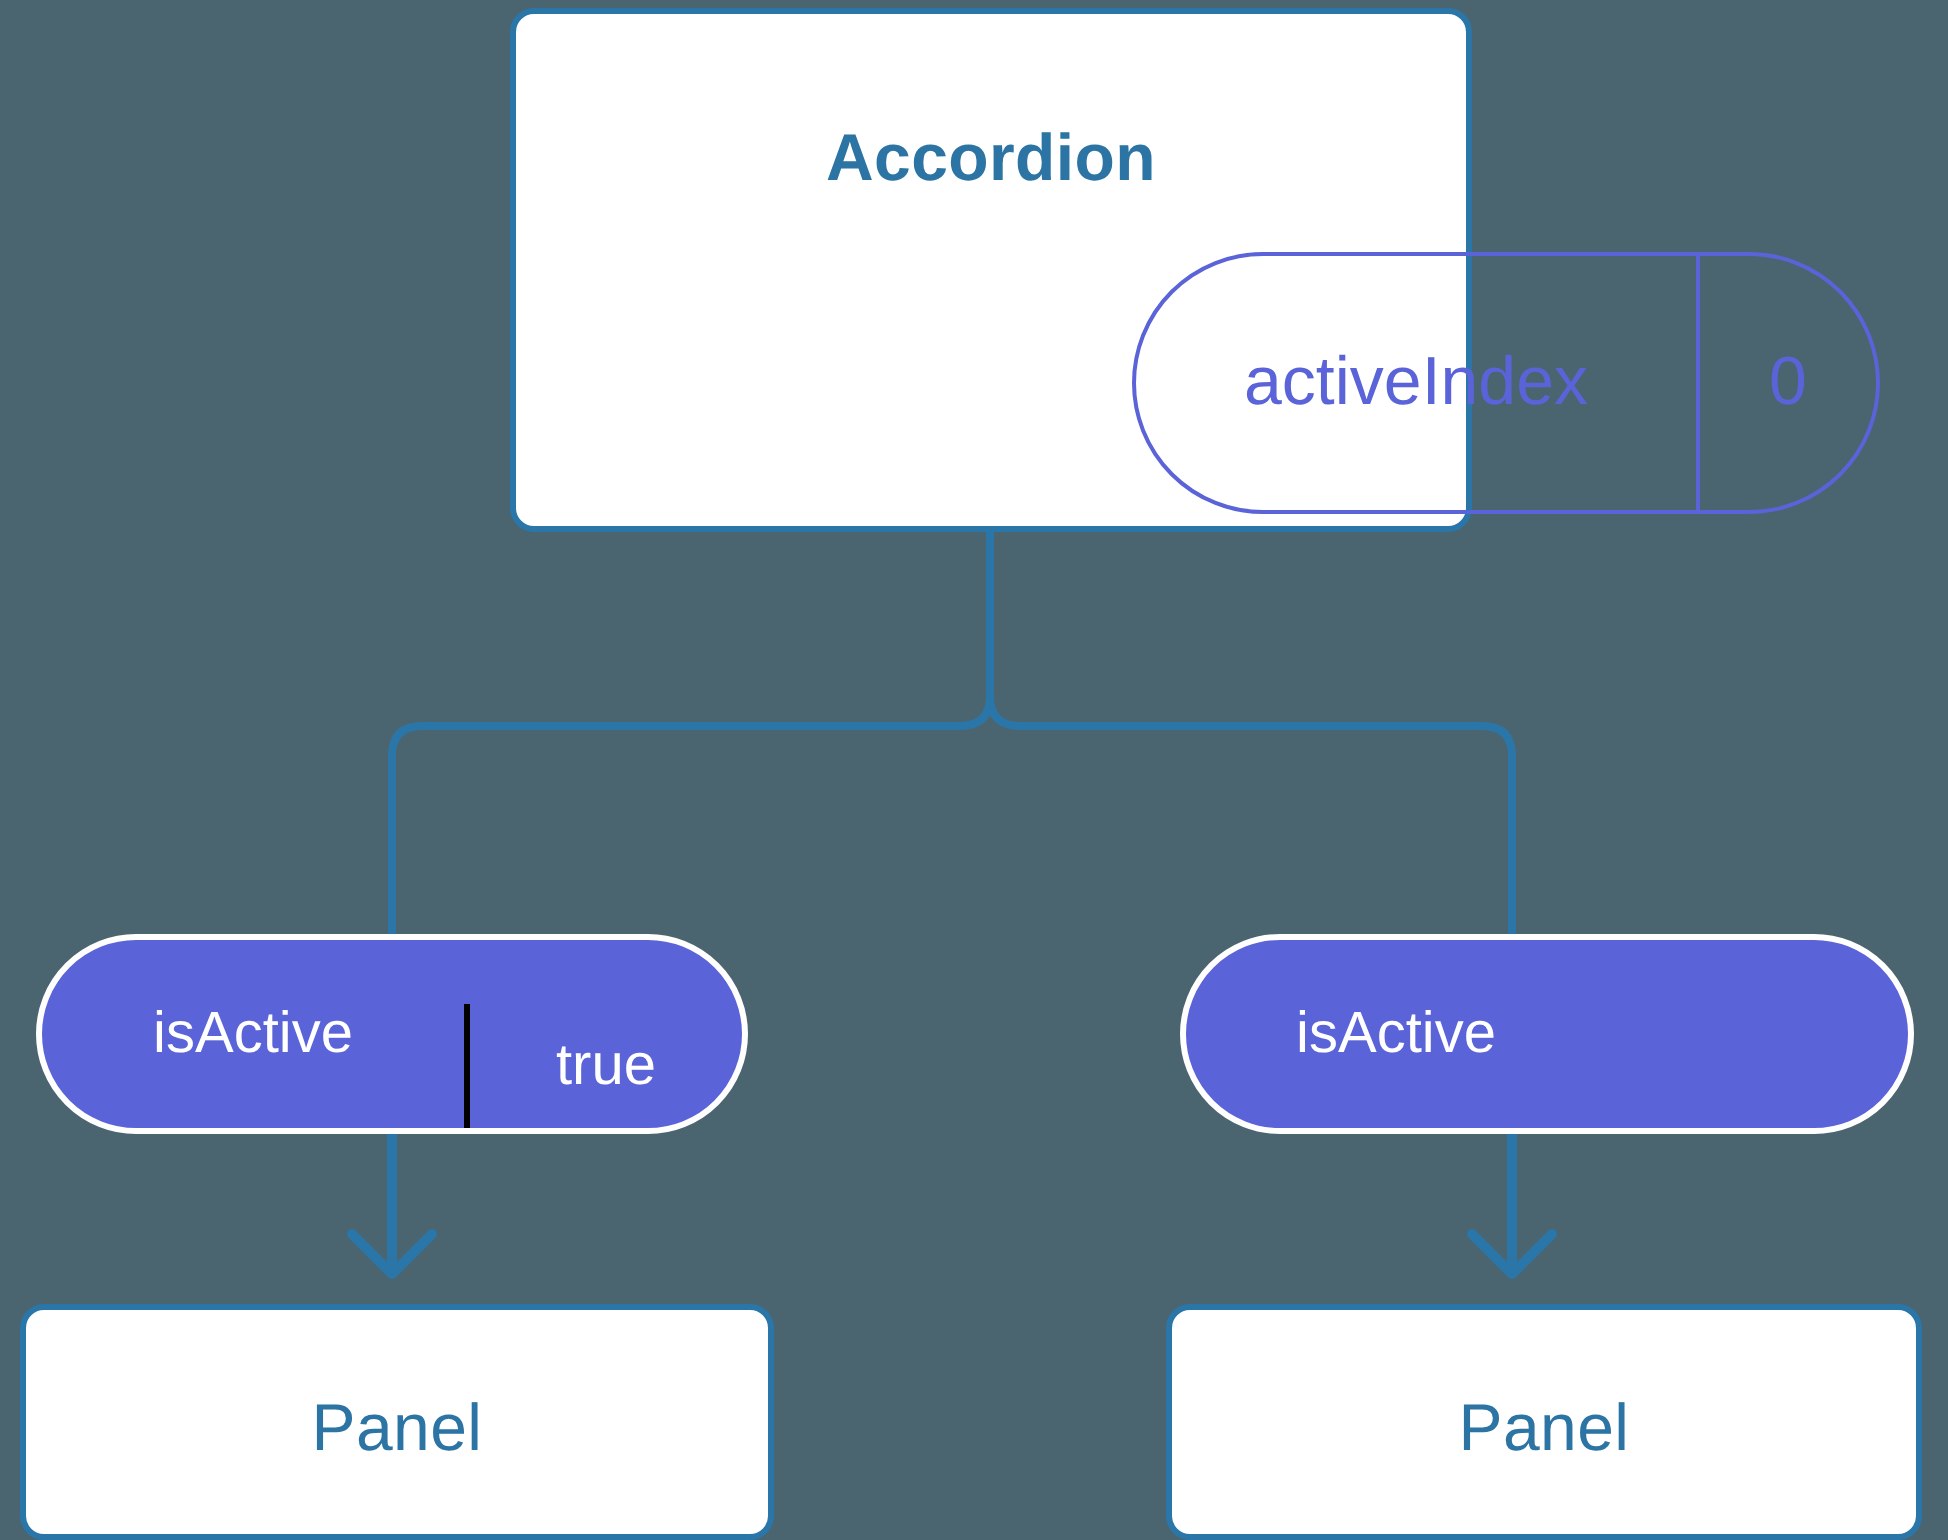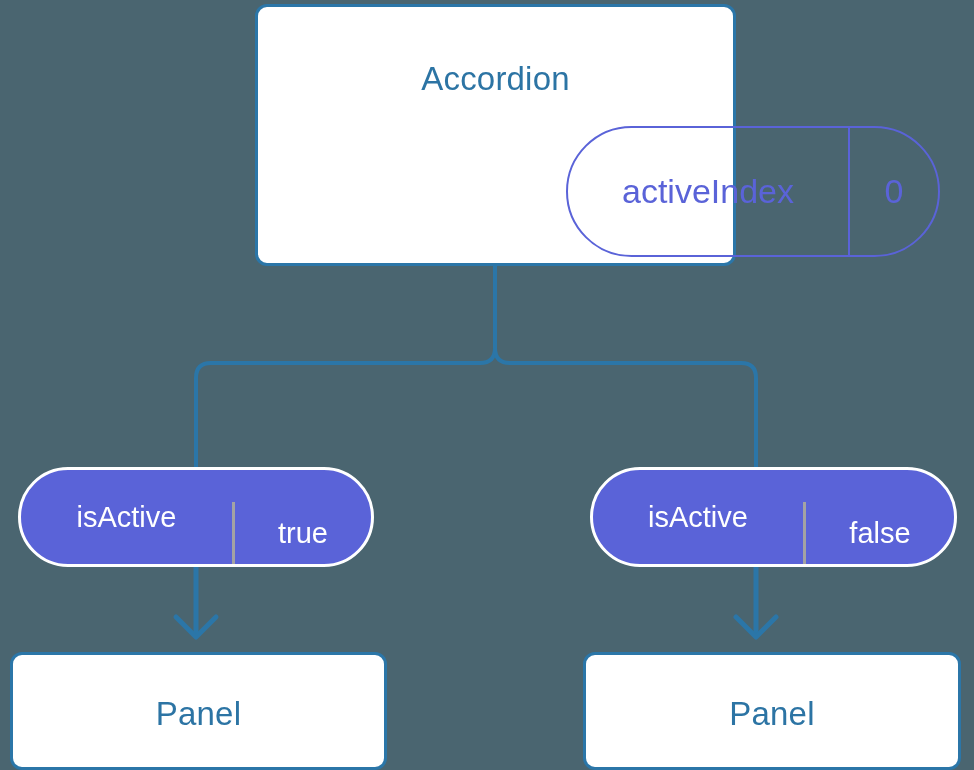--- a/index.html
+++ b/index.html
@@ -52,20 +52,21 @@
     left: 255px;
     top: 4px;
     width: 481px;
     height: 262px;
   }
   #accordion-card .card-title {
     position: absolute;
     left: 0;
     right: 0;
     top: 55px;
+    font-weight: bold;
   }
 
   
   .panel-card {
     height: 118px;
   }
   .panel-card .card-title {
     position: absolute;
     left: 0;
     right: 0;
@@ -115,21 +116,21 @@
   
   .pill-filled {
     background: #5a63d8;
     border: 3px solid #ffffff;
     color: #ffffff;
     font-size: 29px;
     height: 100px;
   }
   .pill-filled .pill-val {
     flex: 1;
-    border-left: 3px solid #a3a3a3;
+    border-left: 3px solid #000000;
     margin-top: 32px;
   }
   #pill-left {
     left: 18px;
     top: 467px;
     width: 356px;
   }
   #pill-left .pill-key { width: 211px; }
   #pill-right {
     left: 590px;
@@ -164,21 +165,20 @@
     </div>
   </div>
 
   <div id="pill-left" class="pill pill-filled">
     <span class="pill-key">isActive</span>
     <span class="pill-val">true</span>
   </div>
 
   <div id="pill-right" class="pill pill-filled">
     <span class="pill-key">isActive</span>
-    <span class="pill-val">false</span>
   </div>
 
   <div id="panel-left" class="card panel-card">
     <div class="card-title">Panel</div>
   </div>
 
   <div id="panel-right" class="card panel-card">
     <div class="card-title">Panel</div>
   </div>
 

